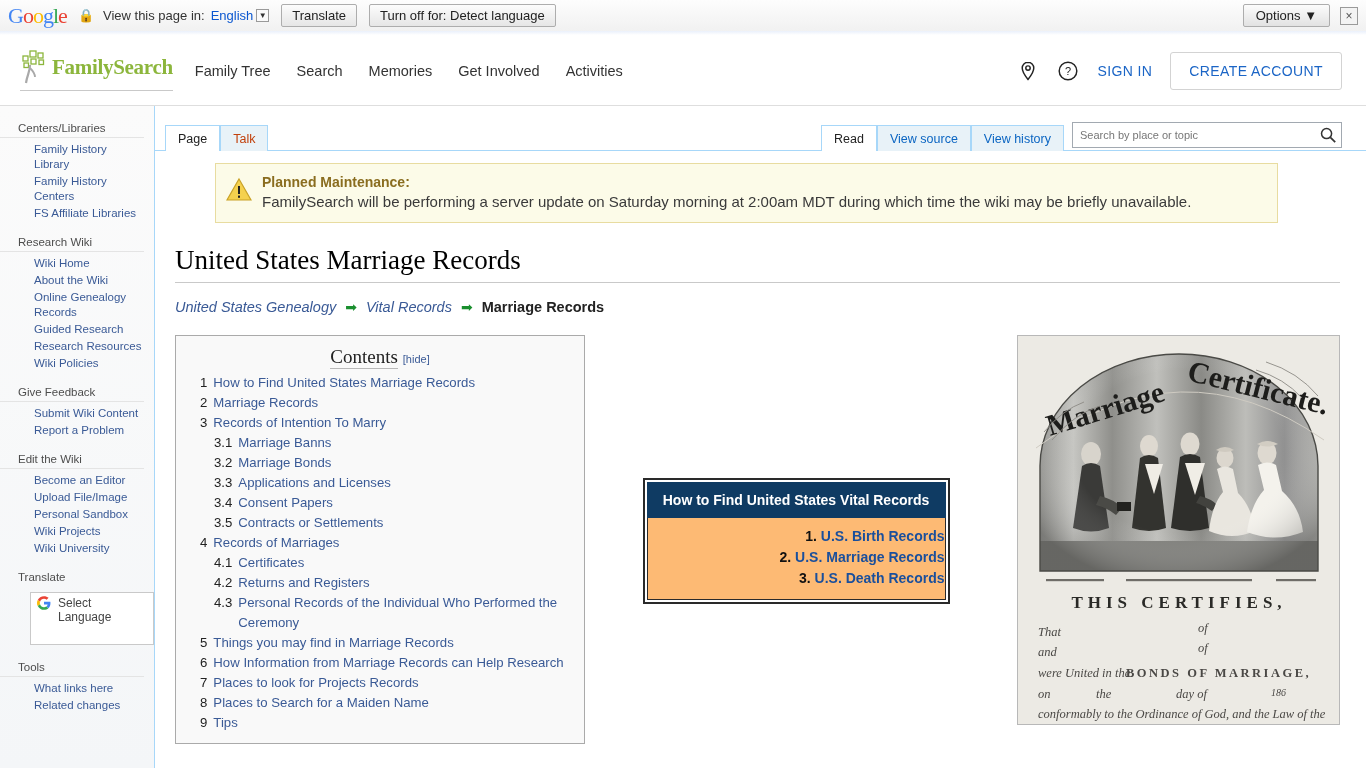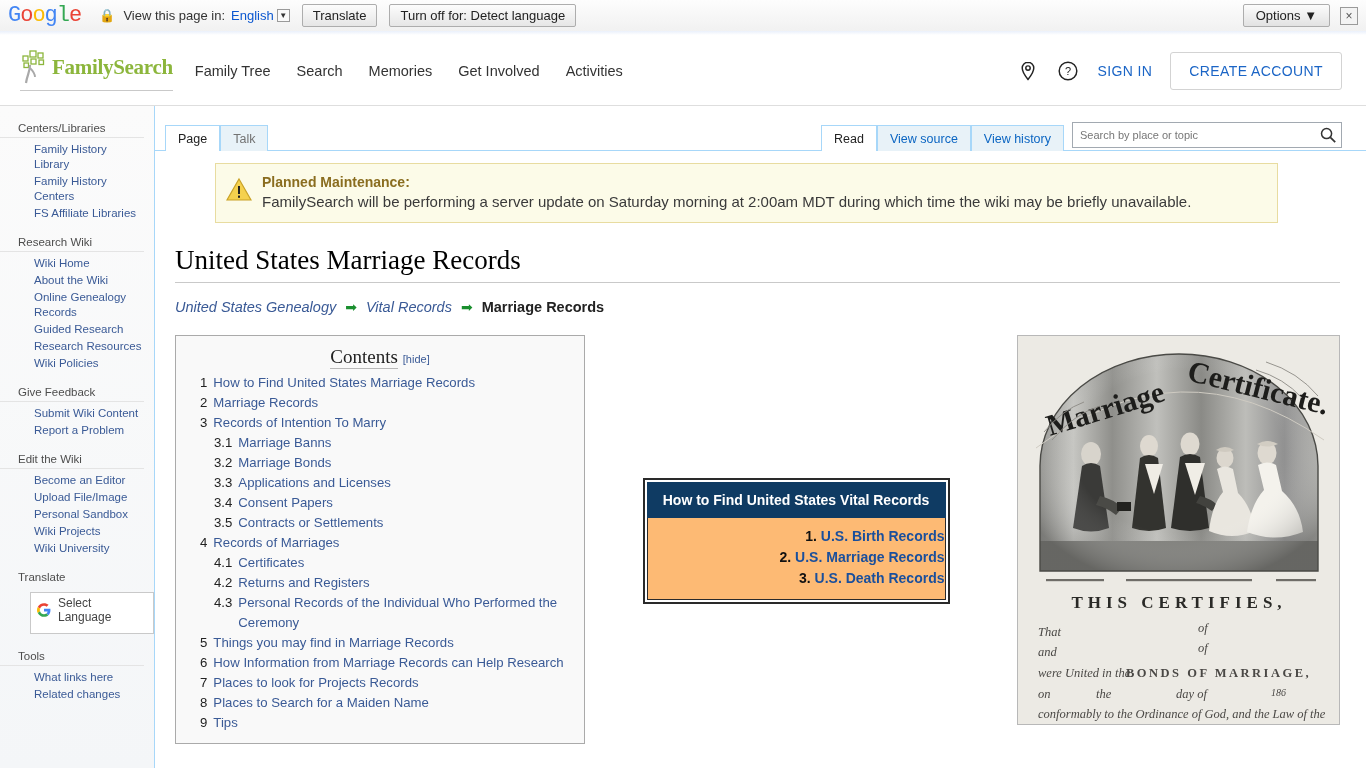--- a/index.html
+++ b/index.html
@@ -24,21 +24,21 @@
     padding: 0 8px;
     font-size: 13px;
   }
   #gt-bar::after {
     content: "";
     position: absolute;
     left: 0; right: 0; bottom: -4px;
     height: 4px;
     background: linear-gradient(to bottom, #eaf0fb, #ffffff);
   }
-  .g-logo { font-size: 22px; letter-spacing: -1px; font-family: Liberation Mono, monospace; margin-right: 16px; text-align: center; }
+  .g-logo { font-size: 22px; letter-spacing: -1px; font-family: Liberation Serif, serif; margin-right: 10px; text-align: center; }
   .g-logo span:nth-child(1){color:#4285F4;}
   .g-logo span:nth-child(2){color:#EA4335;}
   .g-logo span:nth-child(3){color:#FBBC05;}
   .g-logo span:nth-child(4){color:#4285F4;}
   .g-logo span:nth-child(5){color:#34A853;}
   .g-logo span:nth-child(6){color:#EA4335;}
   .lock-icon { margin: 0 8px 0 2px; color: #707070; font-size: 13px; }
   #gt-view-label { color: #333; }
   #gt-lang-link {
     color: #0b57d0; margin-left: 6px; cursor: pointer;
@@ -129,23 +129,23 @@
     list-style: none; margin: 0 10px 10px 0; padding: 3px 0 0 0;
     border-top: 1px solid #e4e4e4;
   }
   .side-list li {
     padding: 1px 0 1px 34px;
     line-height: 15px;
   }
   .side-list li a { color: #3a5a96; text-decoration: none; cursor: pointer; }
   .lang-widget {
     margin: 6px 0 10px 30px;
-    display: inline-flex; align-items: center; gap: 7px;
+    display: inline-flex; gap: 7px;
     border: 1px solid #c9c9c9; background: #fff;
-    padding: 3px 10px 9px 6px;
+    padding: 3px 10px 20px 6px;
     font-size: 12px; color: #444; cursor: pointer;
   }
   .g-mini {
     width: 14px; height: 14px; flex: 0 0 14px;
   }
 
   
   #content {
     flex: 1;
     background: #fff;
@@ -173,21 +173,21 @@
     position: relative; bottom: -1px;
   }
   .tab.active {
     background: #fff;
     border-color: #a7d7f9;
     color: #222;
   }
   .tab.inactive {
     background: #e8f2f8;
     border-color: #a7d7f9;
-    color: #737373;
+    color: #c2410c;
   }
   #tab-right {
     margin-left: auto;
     display: flex; align-items: flex-end; gap: 0;
     padding-right: 24px;
   }
   #tab-right .tab.inactive { color: #0b65c2; }
   #search-wrap {
     margin-left: 8px; margin-bottom: 2px;
     position: relative;

